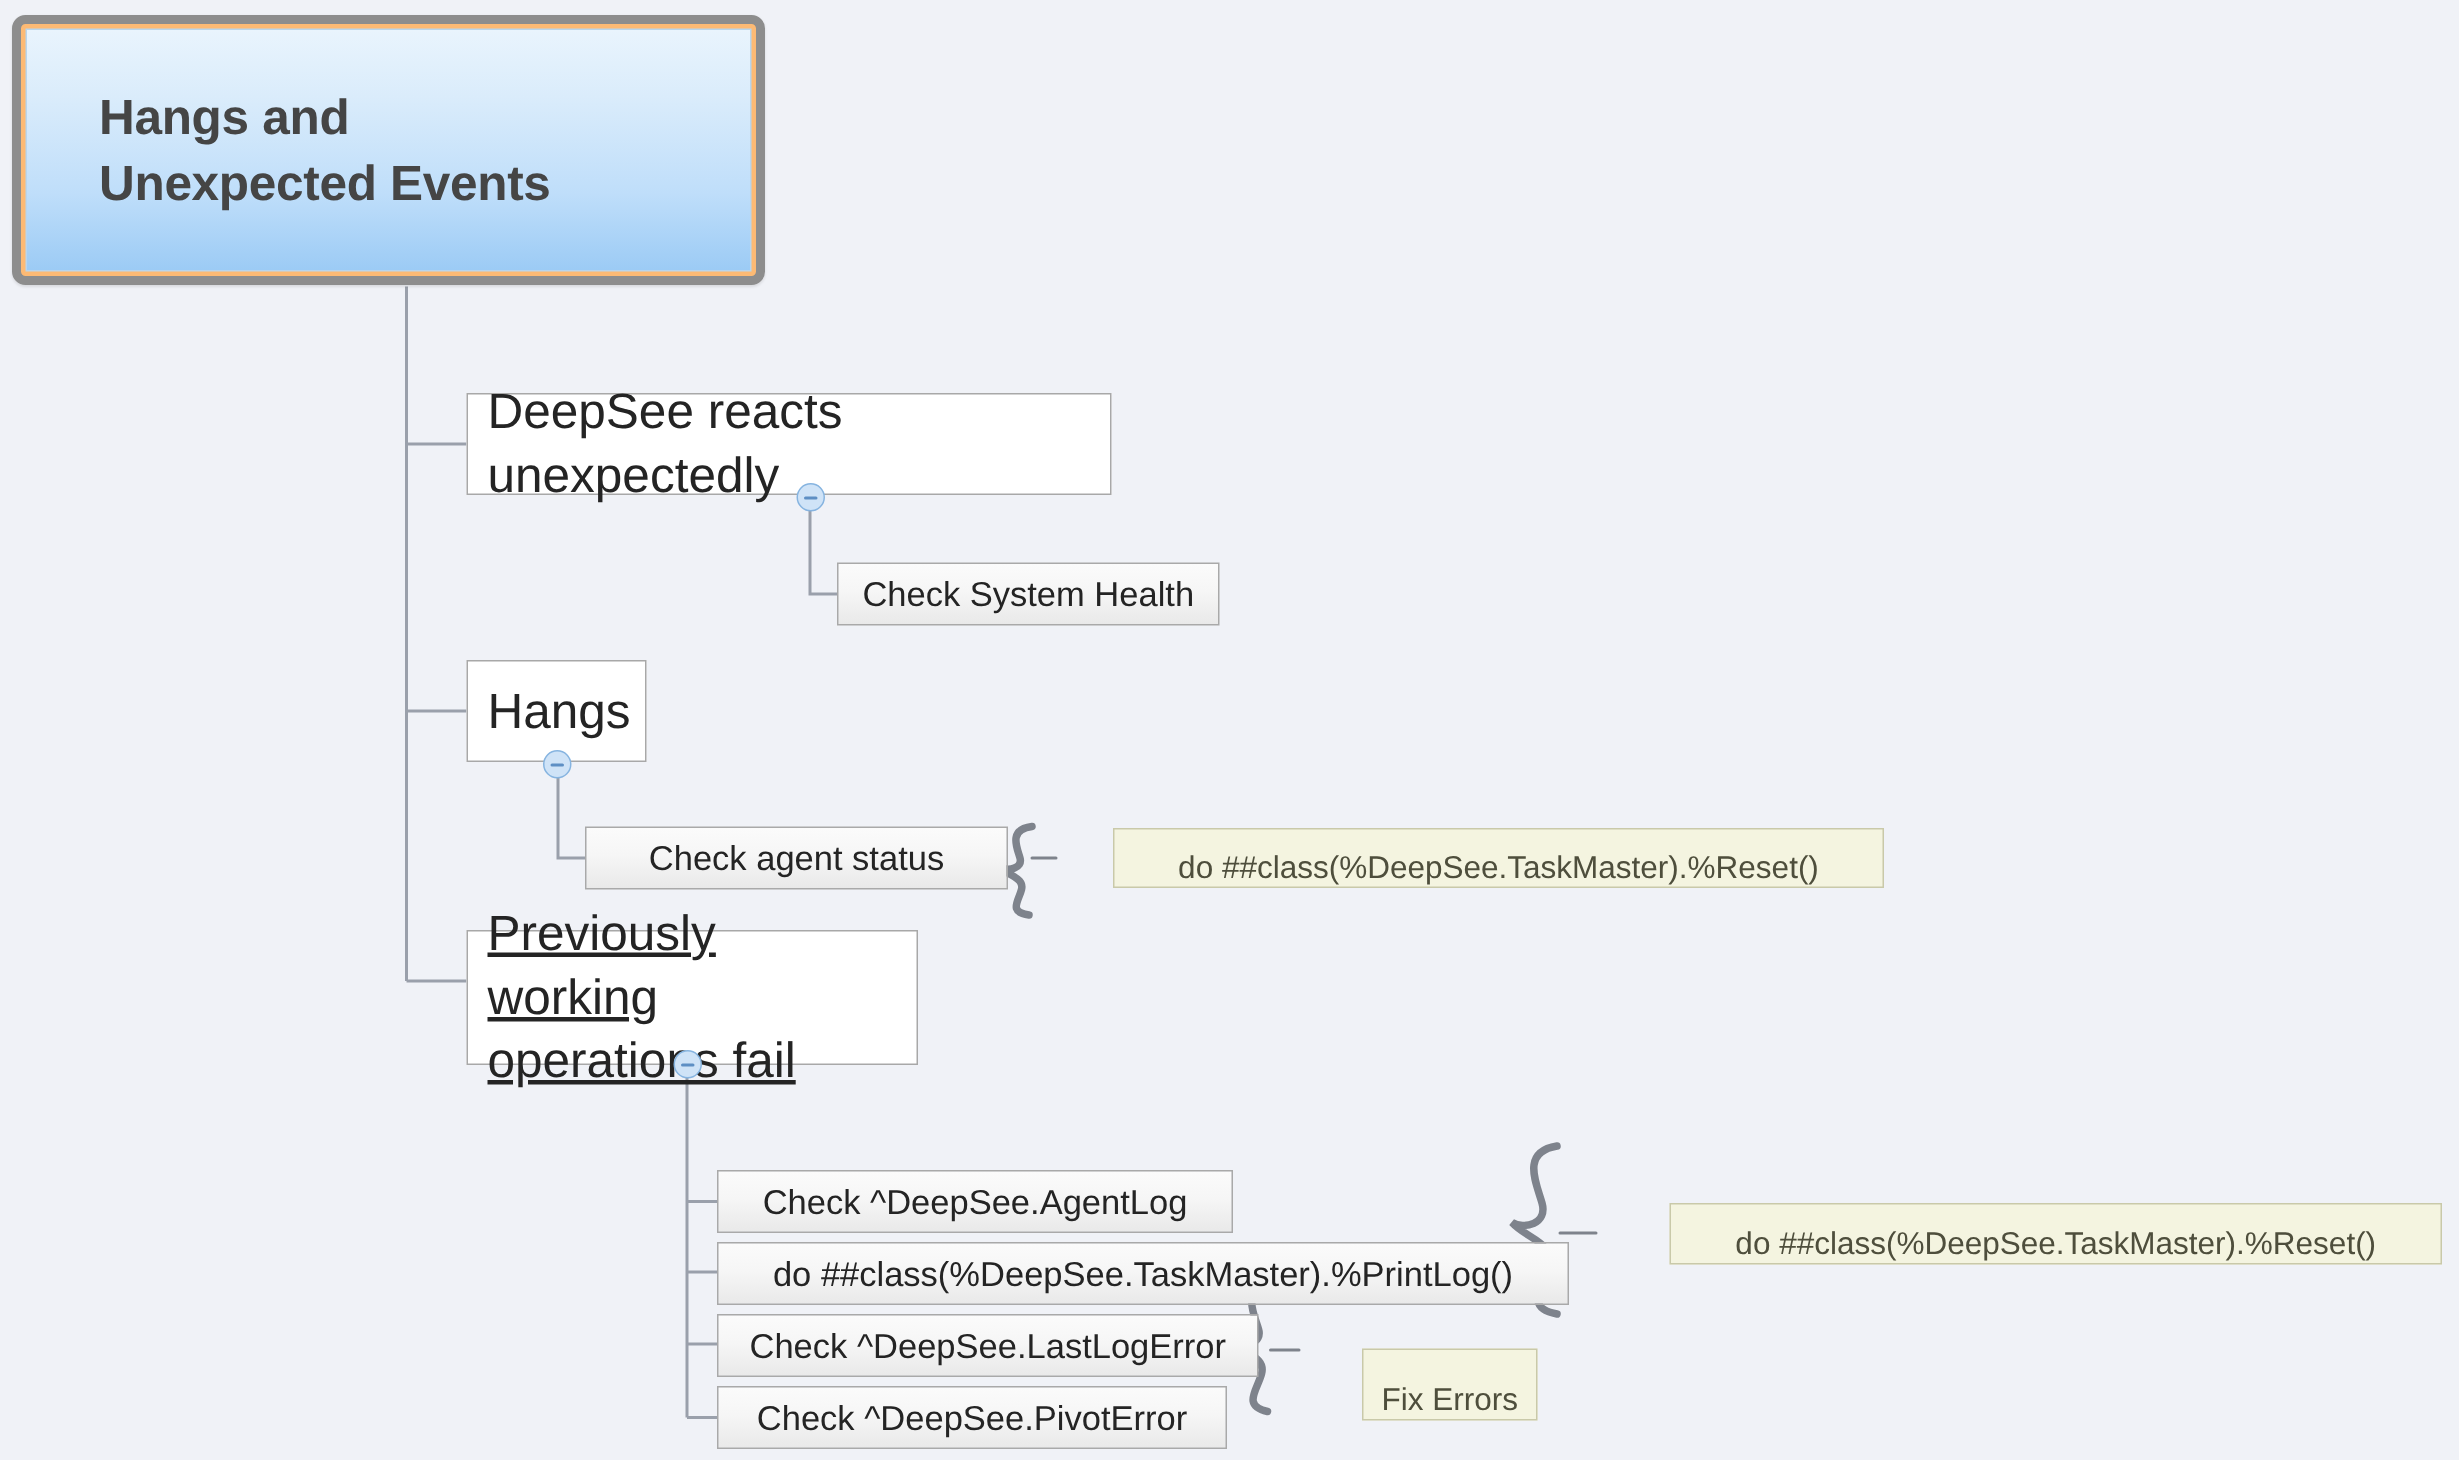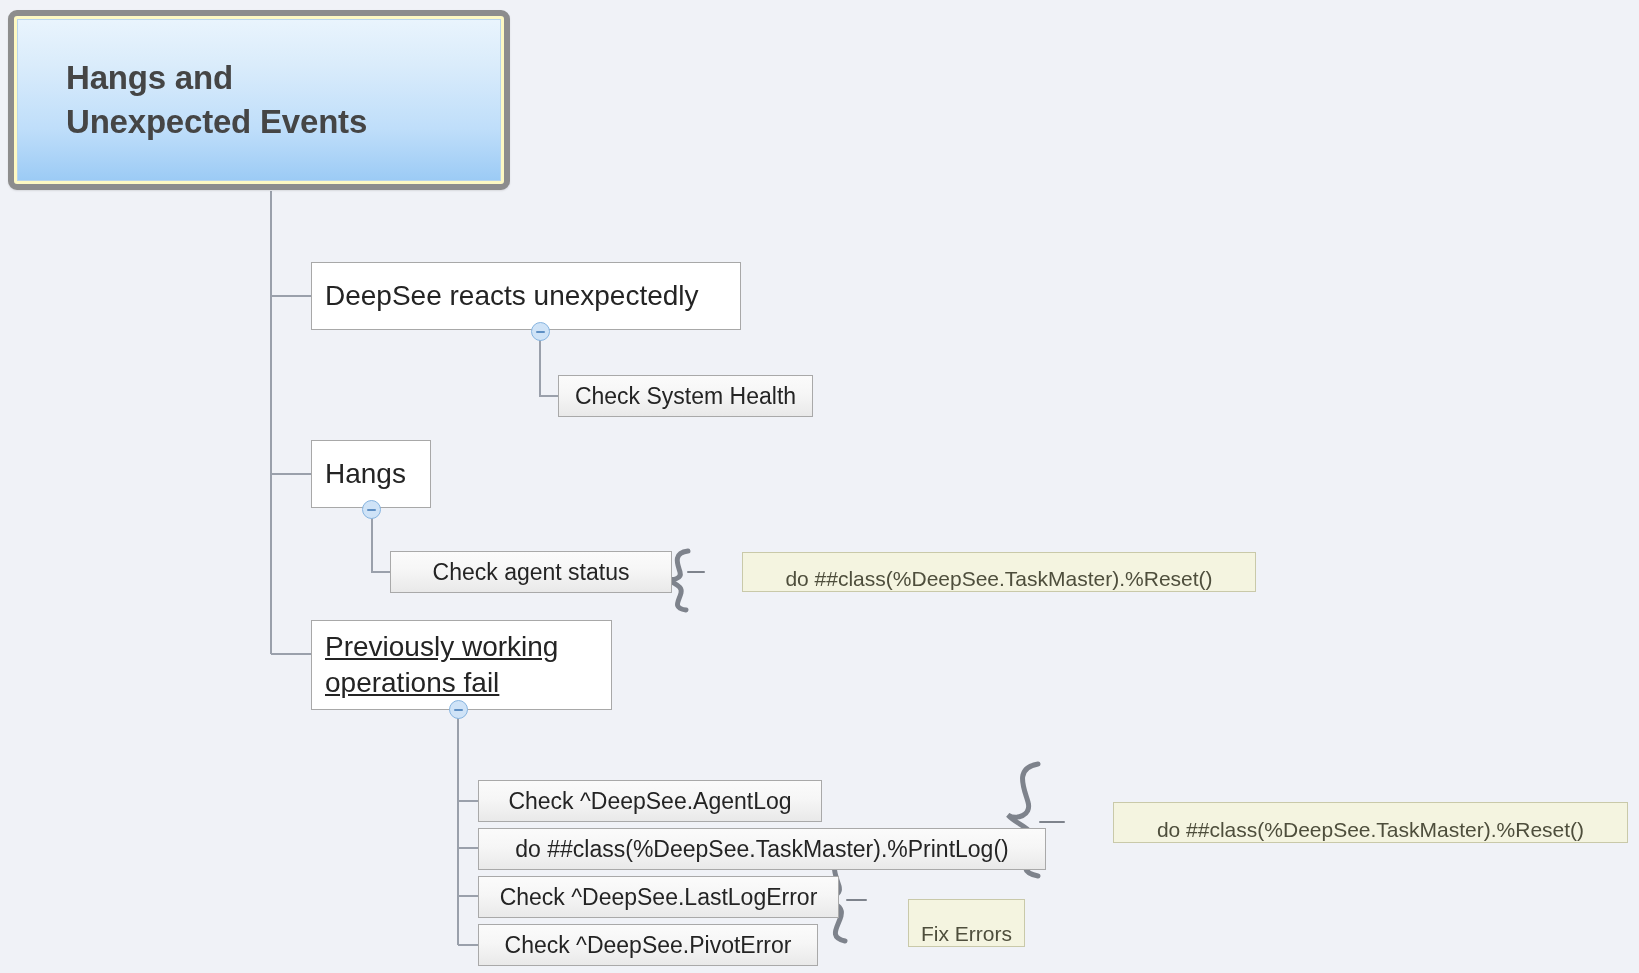--- a/index.html
+++ b/index.html
@@ -32,21 +32,21 @@
   
   .root-node {
     position: absolute;
     left: 8px;
     top: 10px;
     width: 502px;
     height: 180px;
     box-sizing: border-box;
     border: 6px solid #8d8d8d;
     border-radius: 9px;
-    background: #fef9c3;
+    background: #fdba74;
     padding: 3px;
     box-shadow: 0 1px 2px rgba(0,0,0,.10);
   }
   .root-inner {
     width: 100%;
     height: 100%;
     box-sizing: border-box;
     border: 1px solid #b9d5ec;
     background: linear-gradient(to bottom, #e9f4fd 0%, #daecfb 28%, #bfdefa 68%, #9ccbf5 100%);
     display: flex;
@@ -68,21 +68,21 @@
     position: absolute;
     box-sizing: border-box;
     background: #ffffff;
     border: 1px solid #a8a8a8;
     display: flex;
     align-items: center;
     color: #242424;
   }
   .node.level1 {
     padding: 0 13px;
-    font-size: 28px;
+    font-size: 33px;
     line-height: 1.30;
   }
   .node.level1 .node-text { white-space: pre-line; }
 
   
   .node.leaf {
     padding: 0 13px;
     font-size: 23px;
     border: 1px solid #a9a9a9;
     background: linear-gradient(to bottom, #fbfbfb 0%, #f6f6f6 45%, #e9e9e9 100%);

